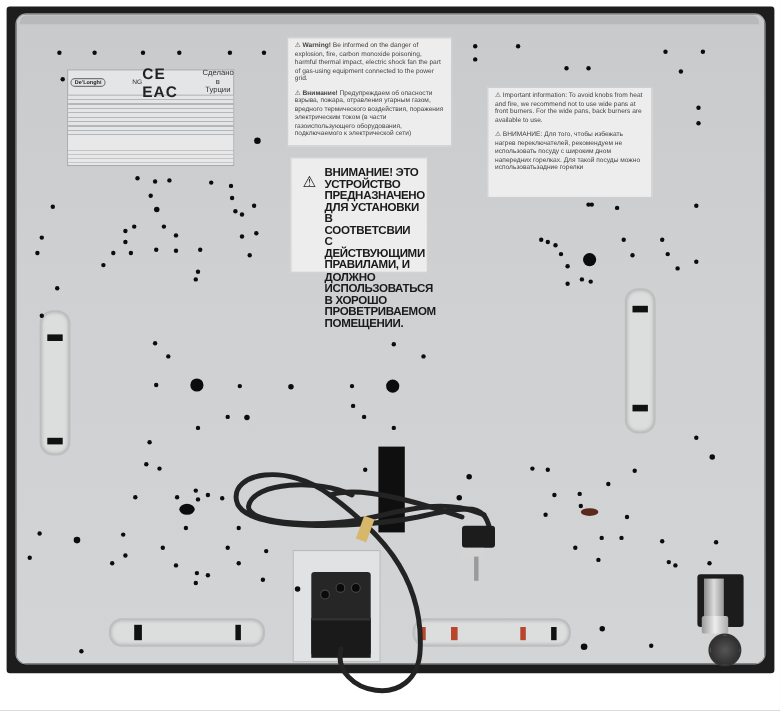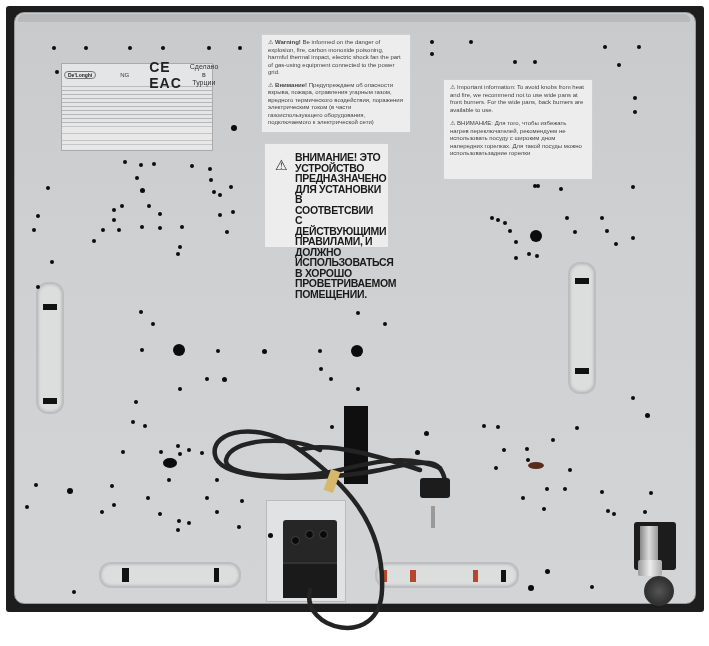--- a/index.html
+++ b/index.html
@@ -31,21 +31,21 @@
 <body>
 
 <div class="frame"></div>
 <div class="panel"></div>
 <div class="lip"></div>
 
 <div class="rating">
   <div class="row" style="height:22px;align-items:center;">
     <span class="logo">De'Longhi</span>
     <span style="margin-left:22px;font-size:6px;color:#333;">NG</span>
-    <span class="ce" style="margin-left:20px;">CE EAC</span>
+    <span class="ce" style="">CE EAC</span>
     <span class="made" style="margin-left:8px;width:28px;">Сделано в Турции</span>
   </div>
   <div style="height:36px;background:repeating-linear-gradient(180deg,#e4e5e6 0,#e4e5e6 3px,#b5b6b7 3px,#b5b6b7 4px);"></div>
   <div style="height:26px;background:repeating-linear-gradient(180deg,#e8e8e9 0,#e8e8e9 3px,#c4c5c6 3px,#c4c5c6 3.6px);"></div>
 </div>
 
 <div class="sticker" style="left:261px;top:34px;width:150px;height:99px;">
   <div><span>⚠</span> <span class="warn-title">Warning!</span> <span>Be informed on the danger of explosion, fire, carbon monoxide poisoning, harmful thermal impact, electric shock fan the part of gas-using equipment connected to the power grid.</span></div>
   <div style="margin-top:5px;"><span>⚠</span> <span class="warn-title">Внимание!</span> <span>Предупреждаем об опасности взрыва, пожара, отравления угарным газом, вредного термического воздействия, поражения электрическим током (в части газоиспользующего оборудования, подключаемого к электрической сети)</span></div>
 </div>

